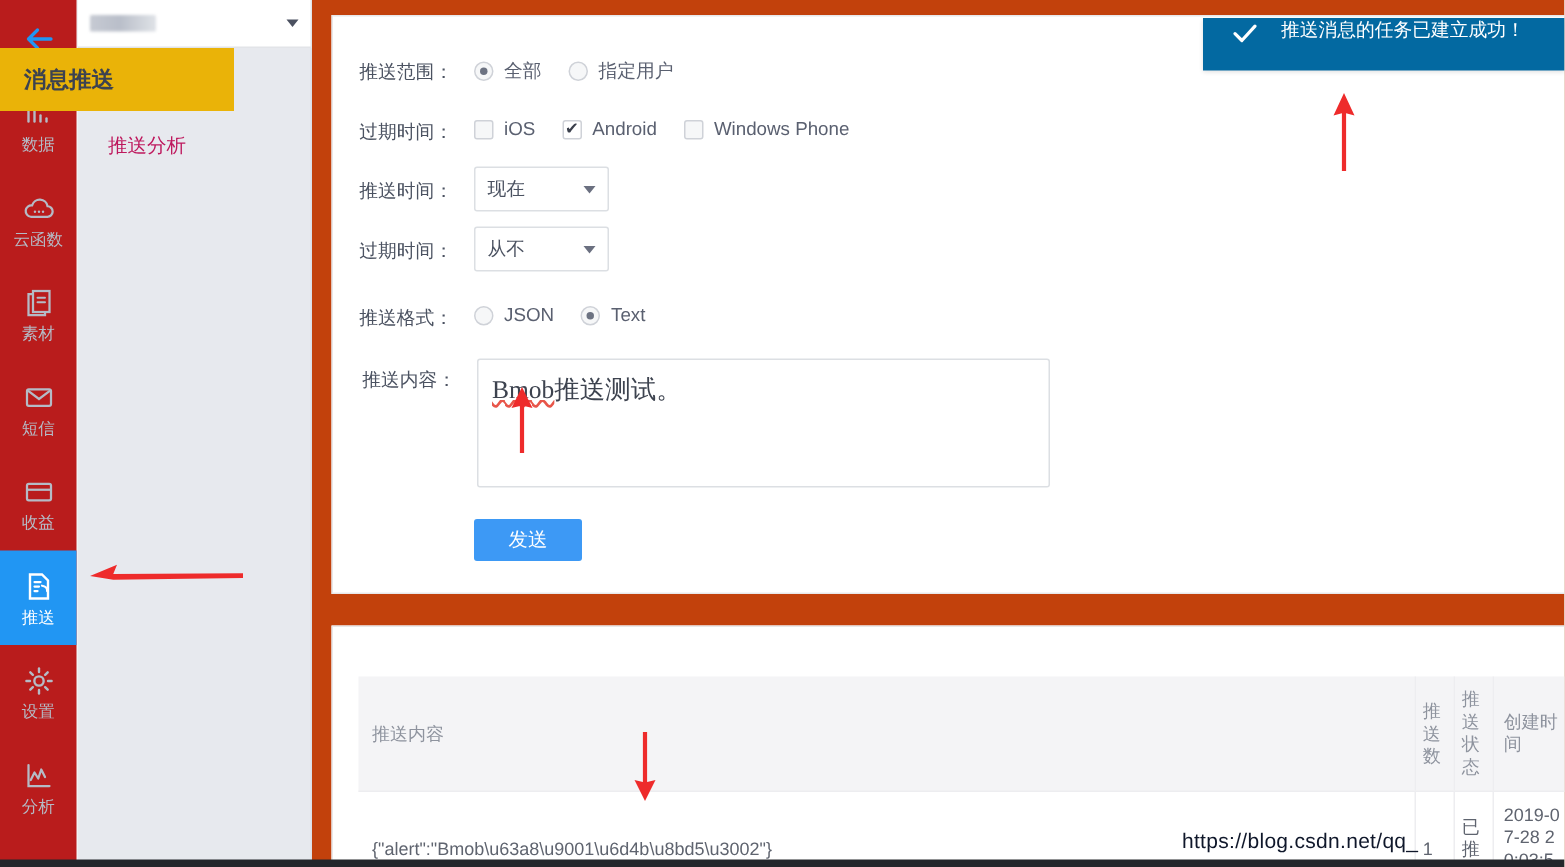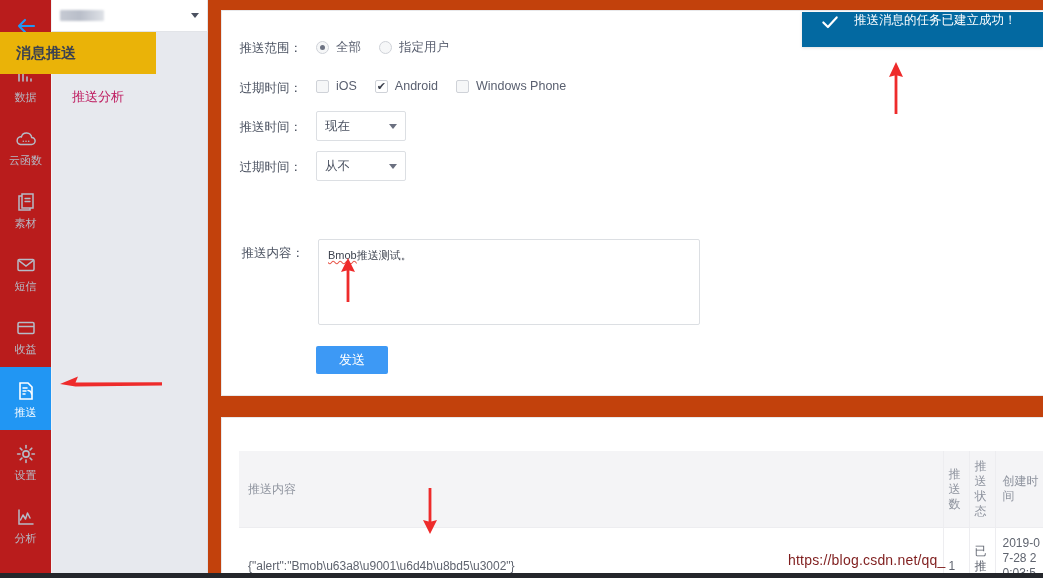--- a/index.html
+++ b/index.html
@@ -182,23 +182,23 @@
     border-right: 4px solid transparent;
     border-top: 5px solid #6b7080;
   }
 
   .ta {
     width: 382px; height: 86px;
     border: 1px solid #dcdfe3;
     border-radius: 2px;
     background: #fff;
     padding: 7px 9px;
-    font-size: 11px;
+    font-size: 17px;
     color: #3d434f;
-    font-family: Liberation Sans, sans-serif;
+    font-family: Liberation Serif, serif;
     resize: none;
     outline: none;
     line-height: 1.5;
   }
   .spell {
     text-decoration: underline;
     text-decoration-style: wavy;
     text-decoration-color: #e8564a;
     text-decoration-skip-ink: none;
   }
@@ -282,21 +282,21 @@
   #arrow-toast { left: 884px; top: 62px; }
   #arrow-textarea { left: 336px; top: 258px; }
   #arrow-rail { left: 60px; top: 373px; }
   #arrow-table { left: 418px; top: 488px; }
 
   
   #wm {
     position: absolute;
     left: 788px; top: 552px;
     font-size: 14px;
-    color: #7f1d1d;
+    color: #0f172a;
     letter-spacing: .2px;
     white-space: nowrap;
   }
   #botstrip {
     position:absolute; left:0; bottom:0; width:1043px; height:5px;
     background:#24262b;
   }
 </style>
 </head>
 <body>
@@ -467,20 +467,33 @@
       <div class="frow" style="left:0; top:140px;">
         <div class="flabel" style="padding-top:8px;">过期时间：</div>
         <div class="fctrl">
           <div class="sel">
             <span>从不</span>
             <span class="sel-caret"></span>
           </div>
         </div>
       </div>
 
+      <div class="frow" style="left:0; top:192px;">
+        <div class="flabel">推送格式：</div>
+        <div class="fctrl">
+          <label class="radio">
+            <span class="rbox"></span>
+            <span>JSON</span>
+          </label>
+          <label class="radio">
+            <span class="rbox on"></span>
+            <span>Text</span>
+          </label>
+        </div>
+      </div>
 
       <div class="frow" style="left:2px; top:228px;">
         <div class="flabel" style="padding-top:6px;">推送内容：</div>
         <div class="fctrl">
           <div class="ta">
             <span class="spell">Bmob</span><span>推送测试。</span>
           </div>
         </div>
       </div>
 

